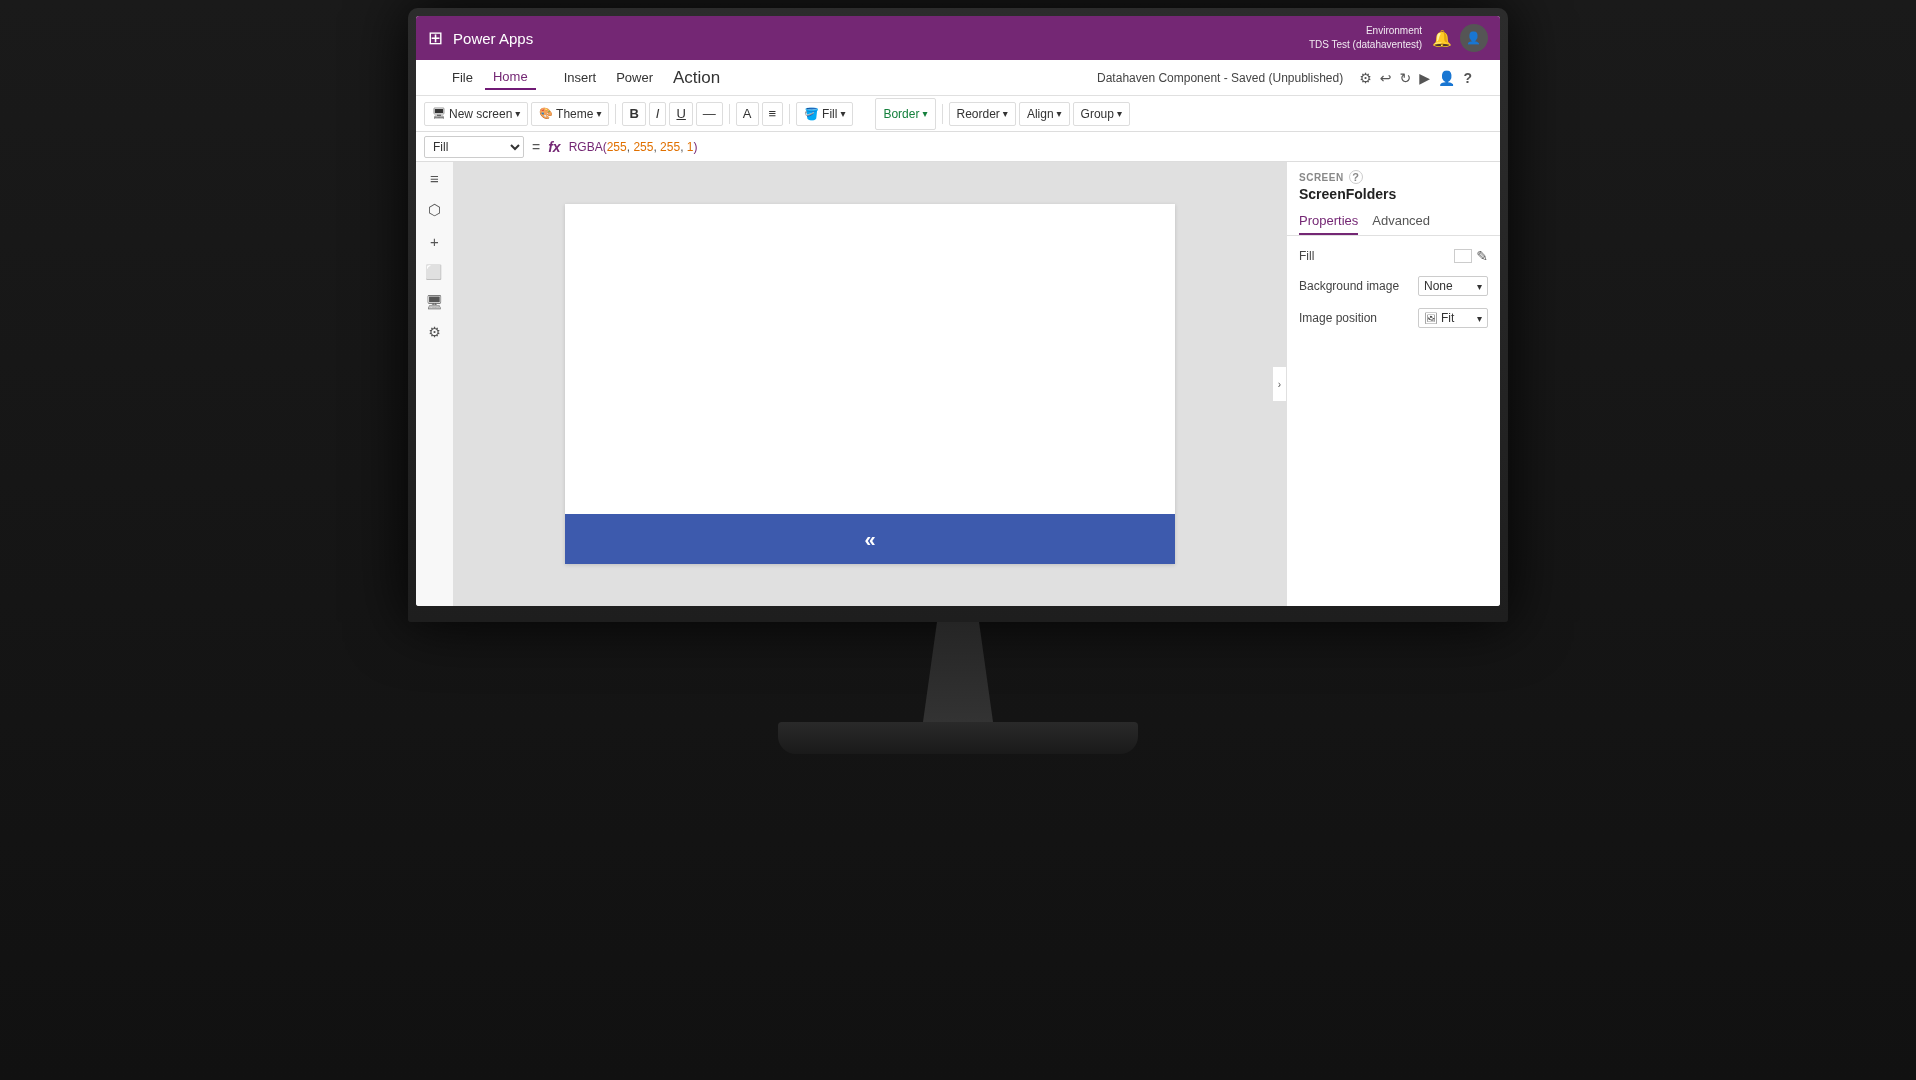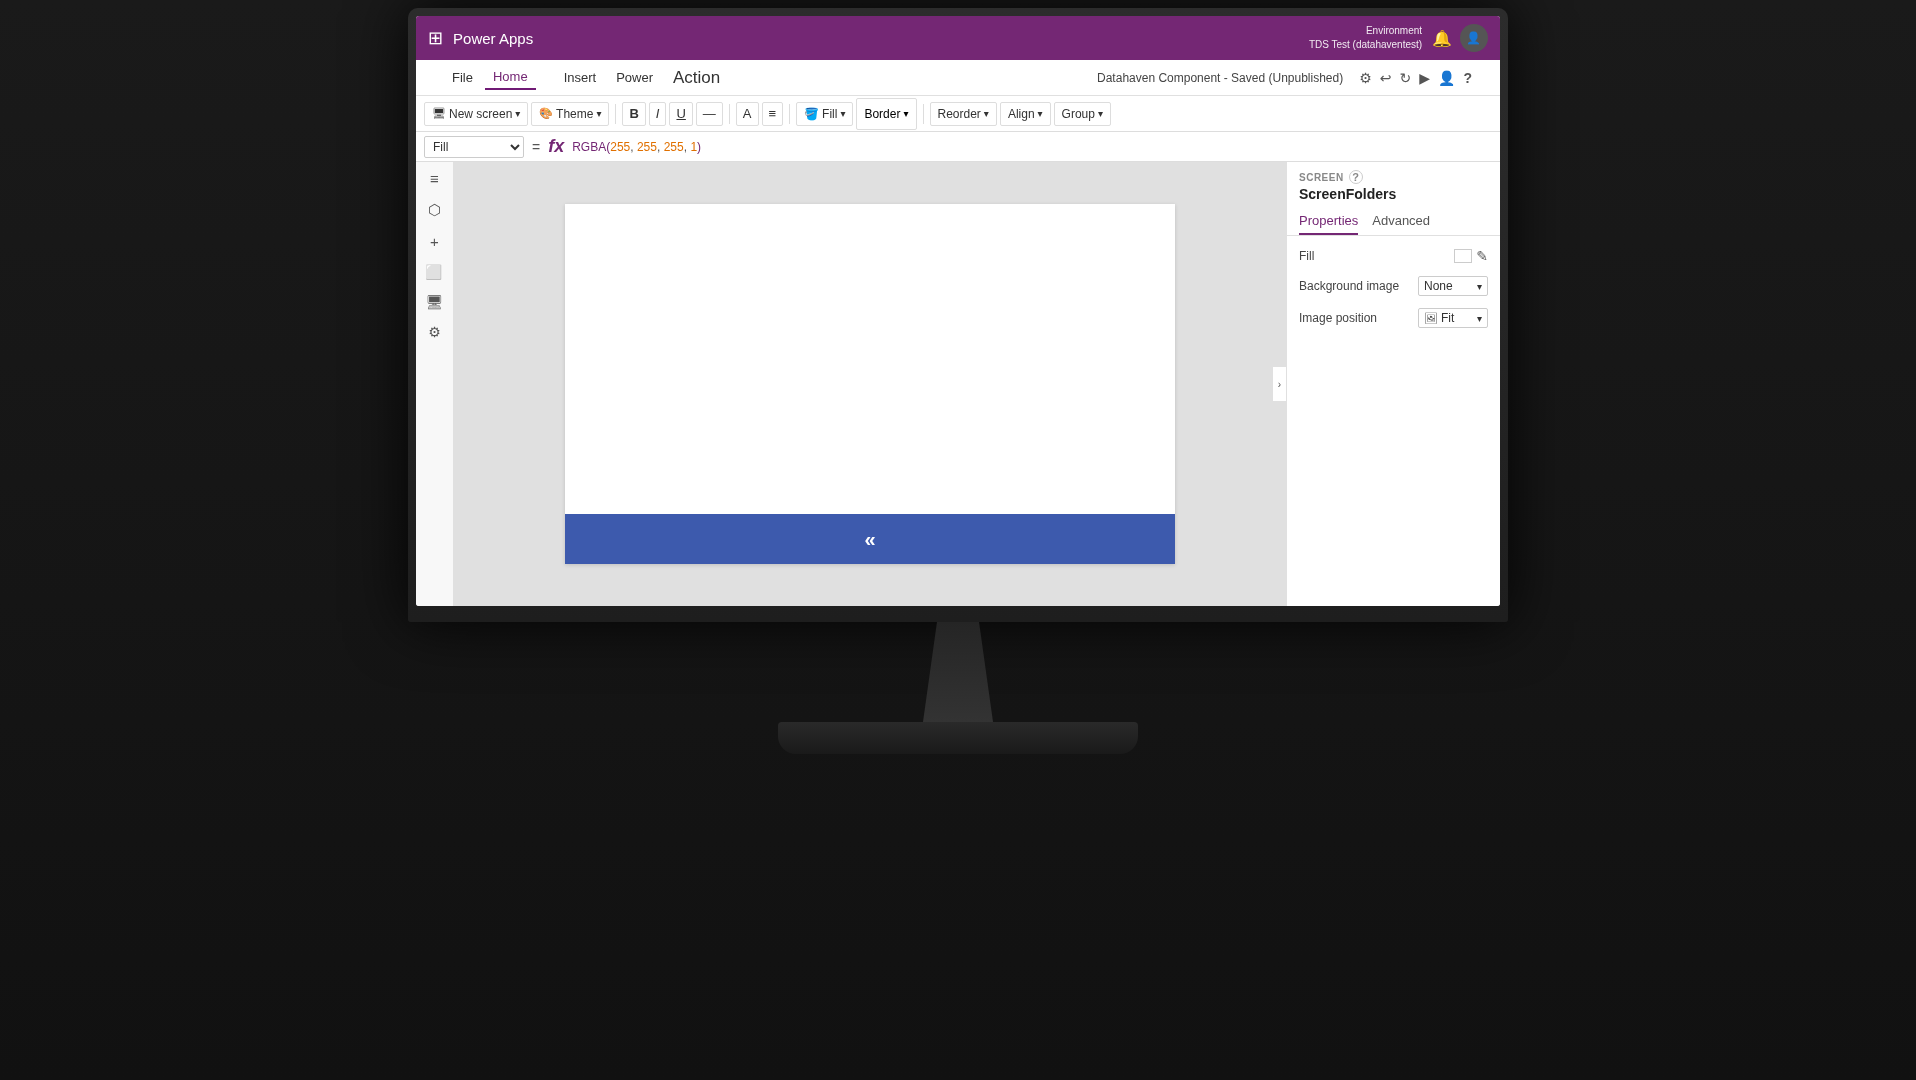--- a/index.html
+++ b/index.html
@@ -74,21 +74,21 @@
           <button style="padding:2px 6px;border:1px solid #ddd;border-radius:2px;background:white;font-size:13px;color:#333;cursor:pointer;height:24px;">—</button>
           <div style="width:1px;height:20px;background:#ddd;margin:0 3px;"></div>
           <button style="padding:2px 6px;border:1px solid #ddd;border-radius:2px;background:white;font-size:13px;color:#333;cursor:pointer;height:24px;">A</button>
           <button style="padding:2px 6px;border:1px solid #ddd;border-radius:2px;background:white;font-size:13px;color:#333;cursor:pointer;height:24px;">≡</button>
           <div style="width:1px;height:20px;background:#ddd;margin:0 3px;"></div>
           <button style="display:flex;align-items:center;gap:3px;padding:2px 7px;border:1px solid #ddd;border-radius:2px;background:white;font-size:12px;color:#333;cursor:pointer;height:24px;">
             <span style="font-size:12px;">🪣</span>
             <span>Fill</span>
             <span style="font-size:10px;">▾</span>
           </button>
-          <button style="display:flex;align-items:center;gap:3px;padding:2px 7px;border:1px solid #ddd;border-radius:2px;background:white;font-size:12px;color:#000000;cursor:pointer;height:32px;">
+          <button style="display:flex;align-items:center;gap:3px;padding:2px 7px;border:1px solid #ddd;border-radius:2px;background:white;font-size:12px;color:#15803d;cursor:pointer;height:32px;margin-left:19px;">
             <span>Border</span>
             <span style="font-size:10px;">▾</span>
           </button>
           <div style="width:1px;height:20px;background:#ddd;margin:0 3px;"></div>
           <button style="display:flex;align-items:center;gap:3px;padding:2px 7px;border:1px solid #ddd;border-radius:2px;background:white;font-size:12px;color:#333;cursor:pointer;height:24px;">
             <span>Reorder</span>
             <span style="font-size:10px;">▾</span>
           </button>
           <button style="display:flex;align-items:center;gap:3px;padding:2px 7px;border:1px solid #ddd;border-radius:2px;background:white;font-size:12px;color:#333;cursor:pointer;height:24px;">
             <span>Align</span>
@@ -98,21 +98,21 @@
             <span>Group</span>
             <span style="font-size:10px;">▾</span>
           </button>
         </div>
 
         <div style="background:white;display:flex;align-items:center;height:30px;padding:0 8px;border-bottom:1px solid #ddd;flex-shrink:0;gap:8px;">
           <select style="width:100px;height:22px;border:1px solid #ccc;border-radius:2px;font-size:12px;padding:0 4px;color:#333;background:white;">
             <option>Fill</option>
           </select>
           <span style="font-size:14px;color:#555;">=</span>
-          <span style="font-size:18px;color:#742774;font-style:italic;font-weight:bold;">fx</span>
+          <span style="font-size:14px;color:#742774;font-style:italic;font-weight:bold;">fx</span>
           <span style="font-size:12px;">
             <span style="color:#742774;">RGBA(</span><span style="color:#e07000;">255</span><span style="color:#555;">,</span> <span style="color:#e07000;">255</span><span style="color:#555;">,</span> <span style="color:#e07000;">255</span><span style="color:#555;">,</span> <span style="color:#e07000;">1</span><span style="color:#742774;">)</span>
           </span>
         </div>
 
         <div style="display:flex;flex:1;overflow:hidden;position:relative;">
 
           <div style="width:38px;background:#f8f8f8;border-right:1px solid #e0e0e0;display:flex;flex-direction:column;align-items:center;padding:8px 0;gap:14px;flex-shrink:0;">
             <span style="font-size:15px;color:#555;cursor:pointer;">≡</span>
             <span style="font-size:15px;color:#555;cursor:pointer;">⬡</span>

